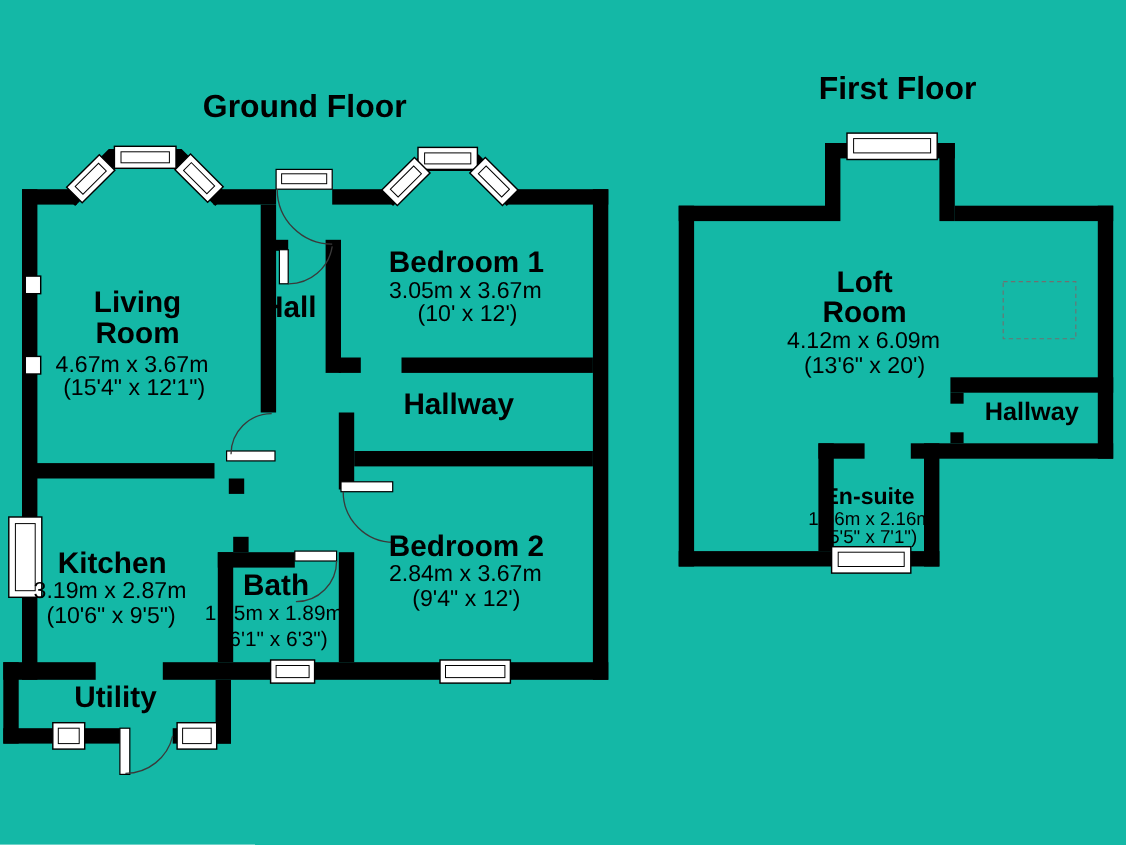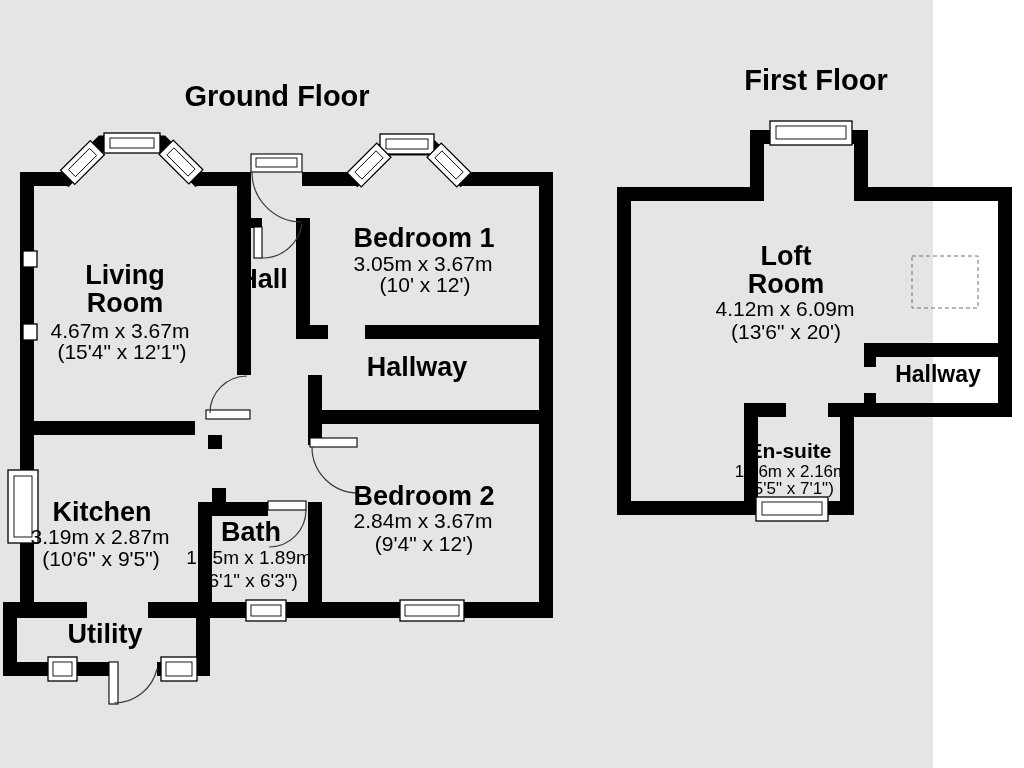--- a/index.html
+++ b/index.html
@@ -4,21 +4,21 @@
 <style>
   html, body {
     margin: 0;
     padding: 0;
     background: #ffffff;
     width: 1024px;
     height: 768px;
     overflow: hidden;
     font-family: "Liberation Sans", sans-serif;
   }
-  #plan-root { position: relative; width: 933px; height: 768px; background: #e5e5e5; }
+  #plan-root { position: relative; width: 1024px; height: 768px; background: #14b8a6; }
   svg { display: block; }
   .wall { fill: #000000; stroke: none; }
   .wall-band { fill: none; stroke: #000000; stroke-width: 15; }
   .win-outer { fill: #ffffff; stroke: #000000; stroke-width: 1.3; }
   .win-inner { fill: none; stroke: #000000; stroke-width: 0.9; }
   .door-leaf { fill: #ffffff; stroke: #000000; stroke-width: 1.1; }
   .door-arc { fill: none; stroke: #3a3a3a; stroke-width: 1.2; }
   .dashed-box { fill: none; stroke: #707070; stroke-width: 1; stroke-dasharray: 4 3; }
   .t-title { font-size: 29px; font-weight: bold; fill: #000000; text-anchor: middle; }
   .t-room { font-size: 27px; font-weight: bold; fill: #000000; text-anchor: middle; }

